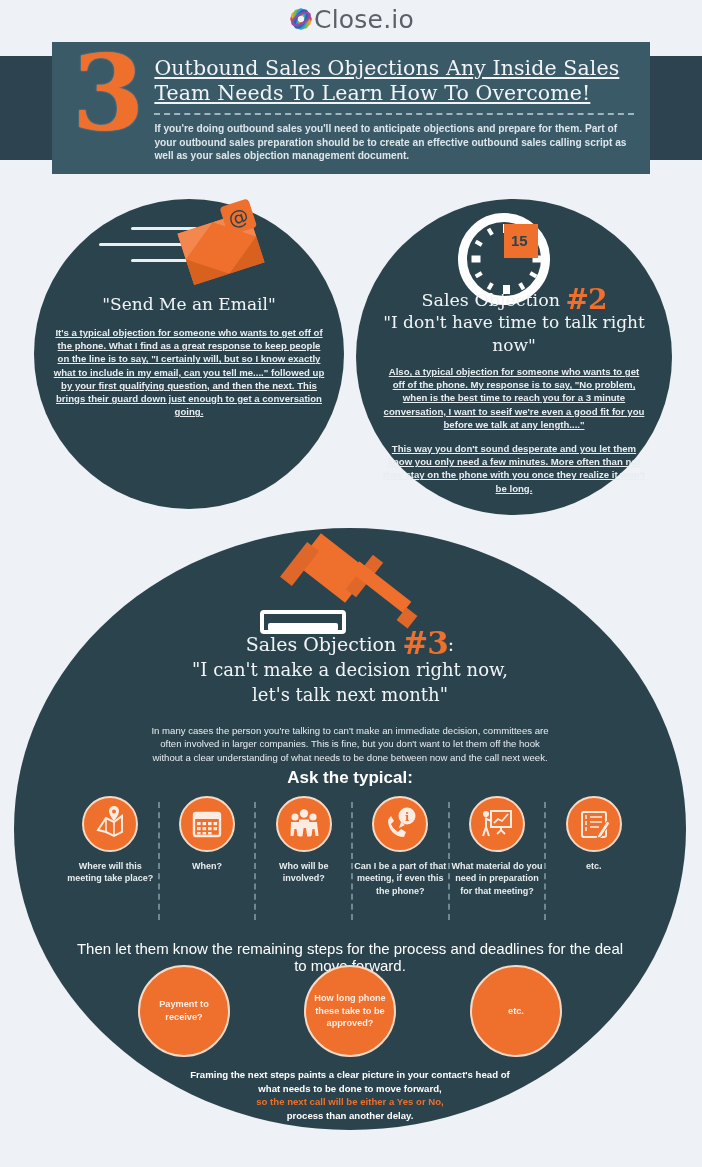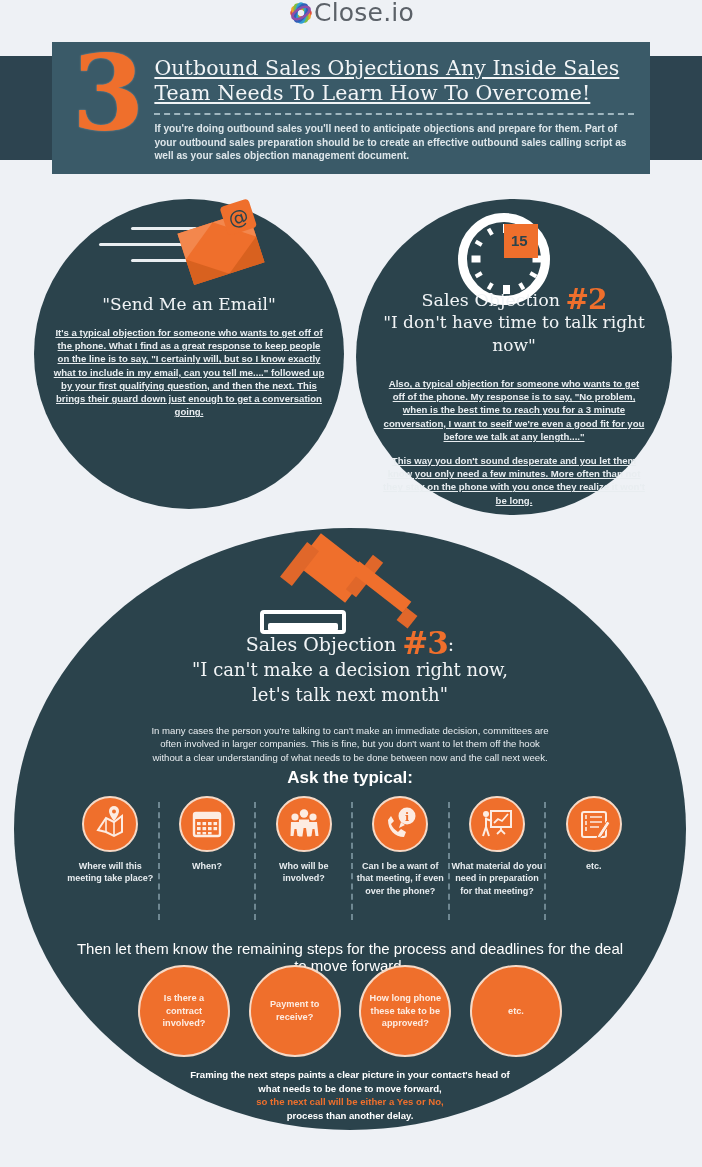--- a/index.html
+++ b/index.html
@@ -7,21 +7,21 @@
     width:702px;height:1167px;
     background:#eef1f5;
     font-family:"Liberation Sans", sans-serif;
     overflow:hidden;
     position:relative;
   }
   .page{position:relative;width:702px;height:1167px;overflow:hidden;background:#eef1f5;}
 
   
   .logo-bar{position:absolute;top:0;left:0;width:702px;height:38px;
-            display:flex;justify-content:center;}
+            display:flex;align-items:center;justify-content:center;}
   .logo-mark{width:26px;height:26px;position:relative;display:block;}
   .logo-text{font-family:"DejaVu Sans", sans-serif;font-size:25px;color:#5b6168;letter-spacing:.2px;line-height:1;}
 
   
   .ribbon-wrap{position:absolute;top:42px;left:0;width:702px;height:150px;}
   .ribbon-wing{position:absolute;top:14px;height:104px;background:#2d4450;}
   .ribbon-wing.left{left:0;width:64px;}
   .ribbon-wing.right{right:0;width:64px;}
   .ribbon-fold{position:absolute;width:0;height:0;}
   .ribbon-fold.left{left:52px;top:118px;border-left:22px solid #22333c;border-bottom:14px solid transparent;}
@@ -190,21 +190,21 @@
       <div class="clock-wedge">
         <span>15</span>
       </div>
     </div>
     <div class="txt">
       <div class="obj-heading">
         <span>Sales Objection</span>
         <span class="num">#2</span>
       </div>
       <div class="obj-quote">"I don't have time to talk right now"</div>
-      <div class="obj-body" style="margin-top:20px;padding:0 18px;">
+      <div class="obj-body" style="margin-top:8px;padding:0 18px;">
         <p>Also, a typical objection for someone who wants to get off of the phone. My response is to say, "No problem, when is the best time to reach you for a 3 minute conversation, I want to seeif we're even a good fit for you before we talk at any length...."</p>
         <p>This way you don't sound desperate and you let them know you only need a few minutes. More often than not they stay on the phone with you once they realize it won't be long.</p>
       </div>
     </div>
   </div>
 
   <div class="circle c3">
 
     <div class="gavel-art">
       <div class="gv-head"></div>
@@ -287,21 +287,21 @@
 
       <div class="icon-cell">
         <div class="ibubble">
           <svg width="52" height="52" viewBox="0 0 52 52">
             <path d="M14 22 c0 10 7 17 16 17 l2 -5 -5 -3 -3 3 c-3 -2 -6 -5 -7 -8 l3 -3 -3 -5 z" fill="#fdece2"></path>
             <circle cx="33" cy="18" r="8.5" fill="#fdece2"></circle>
             <path d="M27 24 l-2 6 6 -3 z" fill="#fdece2"></path>
             <text x="33" y="22.5" font-family="DejaVu Serif, serif" font-size="11" font-weight="bold" fill="#ef6f2c" text-anchor="middle">i</text>
           </svg>
         </div>
-        <div class="icap">Can I be a want of that meeting, if even over the phone?</div>
+        <div class="icap">Can I be a part of that meeting, if even this the phone?</div>
       </div>
 
       <div class="icon-cell">
         <div class="ibubble">
           <svg width="52" height="52" viewBox="0 0 52 52">
             <rect x="20" y="13" width="20" height="16" fill="none" stroke="#fdece2" stroke-width="2"></rect>
             <polyline points="23,25 27,21 31,23 37,16" fill="none" stroke="#fdece2" stroke-width="1.8"></polyline>
             <path d="M30 29 v3 M26 36 l4 -4 4 4" stroke="#fdece2" stroke-width="1.8" fill="none"></path>
             <circle cx="15" cy="16" r="3" fill="#fdece2"></circle>
             <path d="M15 19.5 v9 M15 21 l6 2 M12 38 l3 -9 3 9" stroke="#fdece2" stroke-width="2" fill="none"></path>
@@ -322,23 +322,20 @@
           </svg>
         </div>
         <div class="icap">etc.</div>
       </div>
     </div>
 
     <div class="then-line">Then let them know the remaining steps for the process and deadlines for the deal to move forward.</div>
 
     <div class="step-row">
       <div class="step">
-        <span>Is there a contract involved?</span>
-      </div>
-      <div class="step">
         <span>Payment to receive?</span>
       </div>
       <div class="step">
         <span>How long phone these take to be approved?</span>
       </div>
       <div class="step">
         <span>etc.</span>
       </div>
     </div>
 

